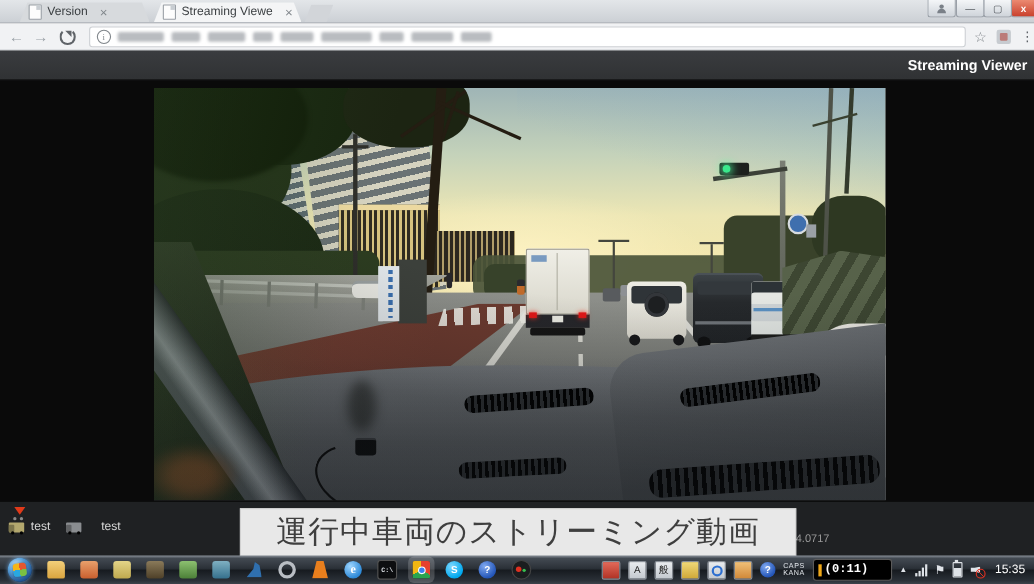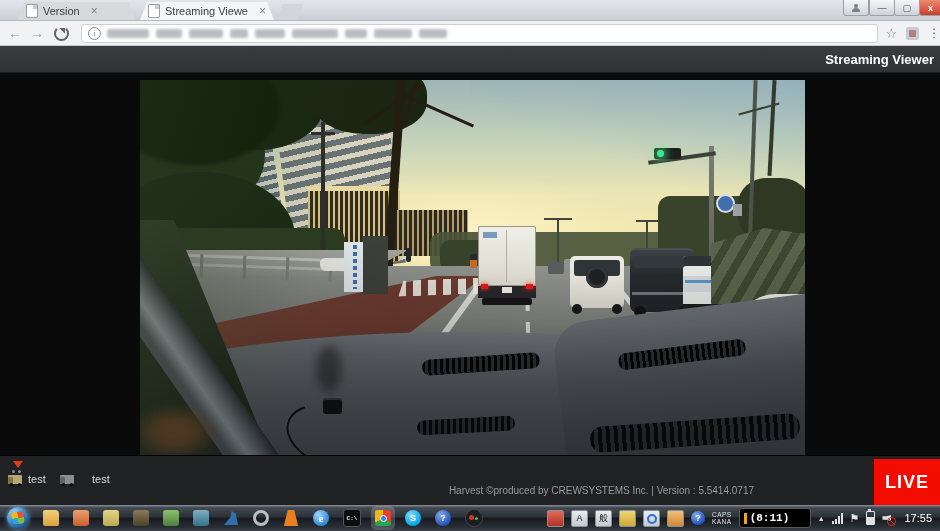--- a/index.html
+++ b/index.html
@@ -360,21 +360,21 @@
   <div id="veh-dots" class="abs"></div>
   <div class="veh" style="left:8px;">
     <span class="mini-truck" style="background:#b3a86e;"></span>
     <span>test</span>
   </div>
   <div class="veh" style="left:60px;gap:18px;">
     <span class="mini-truck" style="background:#8a8d90;"></span>
     <span>test</span>
   </div>
   <div id="credit" class="abs">Harvest ©produced by CREWSYSTEMS Inc.  |  Version : 5.5414.0717</div>
-  <div id="live" class="abs">LIVE</div>
+  <div id="caption" class="abs">運行中車両のストリーミング動画</div>
 
   <div id="taskbar" class="abs">
     <div id="start-orb"></div>
     <div id="apps">
         <div class="tbi ic-folder"></div>
         <div class="tbi ic-image"></div>
         <div class="tbi ic-notes"></div>
         <div class="tbi ic-bird"></div>
         <div class="tbi ic-media"></div>
         <div class="tbi ic-doc"></div>
@@ -395,29 +395,29 @@
       <span class="trayi imebtn" id="ime-dict"></span>
       <span class="trayi imebtn" id="ime-find"></span>
       <span class="trayi imebtn" id="ime-pal"></span>
       <span class="trayi" id="ime-help">?</span>
       <span id="capskana">
         <span>CAPS</span>
           <span>KANA</span>
       </span>
       <span id="timerbox">
         <span class="bar"></span>
-        <span class="t">(8:11)</span>
+        <span class="t">(0:11)</span>
       </span>
       <span class="trayi" id="tray-up">▲</span>
       <span class="trayi" id="net-bars">
         <i style="height:3px"></i>
           <i style="height:5px"></i>
           <i style="height:8px"></i>
           <i style="height:11px"></i>
       </span>
       <span class="trayi" id="flag-icon">⚑</span>
       <span class="trayi" id="battery-icon"></span>
       <span class="trayi" id="vol-icon"></span>
-      <span id="clock">17:55</span>
+      <span id="clock">15:35</span>
     </div>
   </div>
 
 </div>
 
 </body></html>

